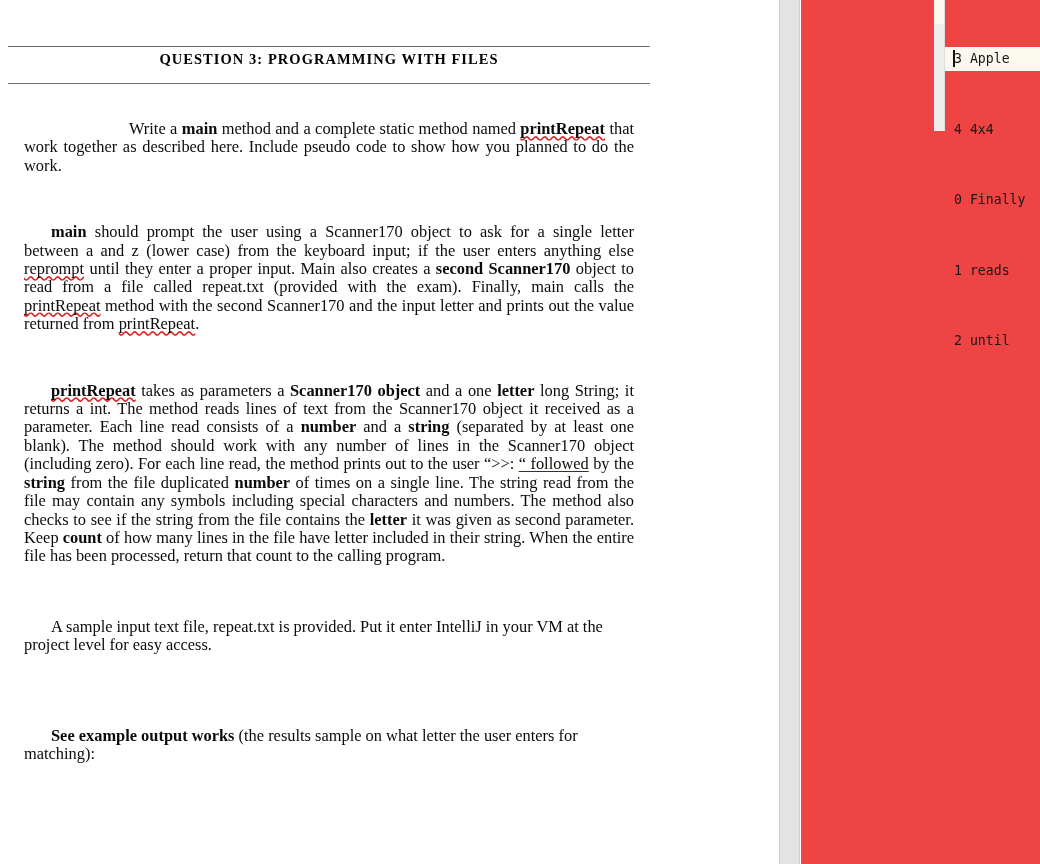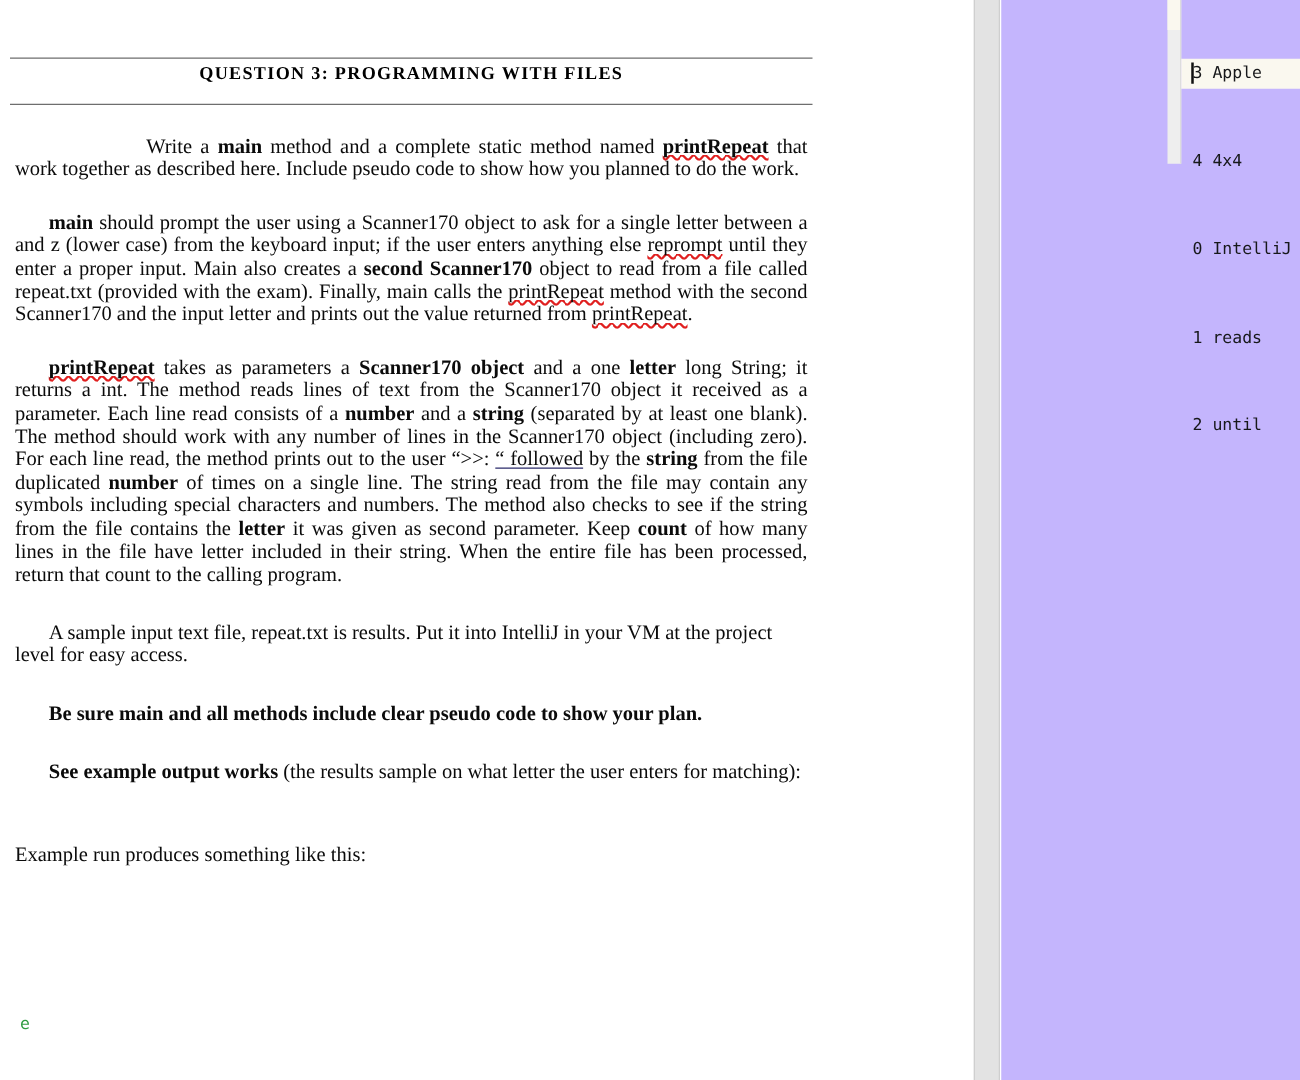--- a/index.html
+++ b/index.html
@@ -47,21 +47,21 @@
     letter-spacing: 1.05px;
     color: #000;
     padding: 4px 0 3px 0;
     font-family: "Liberation Serif", "DejaVu Serif", serif;
   }
 
   p.para {
     font-size: 16.4px;
     line-height: 18.4px;
     color: #0b0b0b;
-    margin: 4px;
+    margin: 16px;
     text-align: justify;
     text-justify: inter-word;
     font-family: "Liberation Serif", "DejaVu Serif", serif;
   }
   p.para.nojust { text-align: left; }
   .sp-12 { height: 12px; }
   .sp-16 { height: 16px; }
   .sp-20 { height: 20px; }
 
   .ind-lg  { display:inline-block; width: 105px; }
@@ -112,21 +112,21 @@
     border-right: 1px solid #cfcfcf;
     box-sizing: border-box;
   }
 
   
   #editor-pane {
     position: absolute;
     left: 801px; top: 0;
     width: 239px;
     height: 864px;
-    background: #c4b5fd;
+    background: #ef4444;
     overflow: hidden;
   }
   #editor-inner {
     position: absolute;
     left: 133px;
     top: 0;
     width: 106px;
     height: 864px;
   }
   #editor-gutter {
@@ -192,36 +192,34 @@
     <div class="sp-16"></div>
 
     <p class="para"><span class="ind-sm"></span><b>main</b><span> should prompt the user using a Scanner170 object to ask for a single letter between a and z (lower case) from the keyboard input; if the user enters anything else </span><span class="sq">reprompt</span><span> until they enter a proper input. Main also creates a </span><b>second Scanner170</b><span> object to read from a file called repeat.txt (provided with the exam). Finally, main calls the </span><span class="sq">printRepeat</span><span> method with the second Scanner170 and the input letter and prints out the value returned from </span><span class="sq">printRepeat</span><span>.</span></p>
 
     <div class="sp-16"></div>
 
     <p class="para"><span class="ind-sm"></span><b class="sq">printRepeat</b><span> takes as parameters a </span><b>Scanner170 object</b><span> and a one </span><b>letter</b><span> long String; it returns a int.  The method reads lines of text from the Scanner170 object it received as a parameter. Each line read consists of a </span><b>number</b><span> and a </span><b>string</b><span> (separated by at least one blank). The method should work with any number of lines in the Scanner170 object (including zero). For each line read, the method prints out to the user “&gt;&gt;: </span><span class="ul">“ followed</span><span> by the </span><b>string</b><span> from the file duplicated </span><b>number</b><span> of times on a single line. The string read from the file may contain any symbols including special characters and numbers. The method also checks to see if the string from the file contains the </span><b>letter</b><span> it was given as second parameter. Keep </span><b>count</b><span> of how many lines in the file have letter included in their string.  When the entire file has been processed, return that count to the calling program.</span></p>
 
     <div class="sp-20"></div>
 
-    <p class="para nojust"><span class="ind-sm"></span><span>A sample input text file, repeat.txt is results.  Put it into IntelliJ in your VM at the project level for easy access.</span></p>
-
-    <div class="sp-20"></div>
-
-    <p class="para nojust"><span class="ind-sm"></span><b>Be sure main and all methods include clear pseudo code to show your plan.</b></p>
+    <p class="para nojust"><span class="ind-sm"></span><span>A sample input text file, repeat.txt is provided.  Put it enter IntelliJ in your VM at the project level for easy access.</span></p>
+
+    <div class="sp-20"></div>
+
 
     <div class="sp-20"></div>
 
     <p class="para nojust"><span class="ind-sm"></span><b>See example output works</b><span> (the results sample on what letter the user enters for matching):</span></p>
 
     <div class="sp-20"></div>
 
 
     <div class="sp-20"></div>
 
-    <p class="para nojust">Example run produces something like this:</p>
 
     <div class="sp-12"></div>
 
     <div id="console-block">
       <div class="clip">...</div>
       <div class="green">e</div>
       
       
       
       
@@ -233,18 +231,18 @@
 </div>
 
 <div id="gutter-band"></div>
 
 <div id="editor-pane">
   <div id="editor-inner">
     <div id="editor-gutter" class="hl-first"></div>
     <div id="editor-lines">
       <div class="eline caret-line"><span>3</span> <span>Apple</span></div>
       <div class="eline"><span>4</span> <span>4x4</span></div>
-      <div class="eline"><span>0</span> <span>IntelliJ</span></div>
+      <div class="eline"><span>0</span> <span>Finally</span></div>
       <div class="eline"><span>1</span> <span>reads</span></div>
       <div class="eline"><span>2</span> <span>until</span></div>
     </div>
   </div>
 </div>
 
 </body></html>

